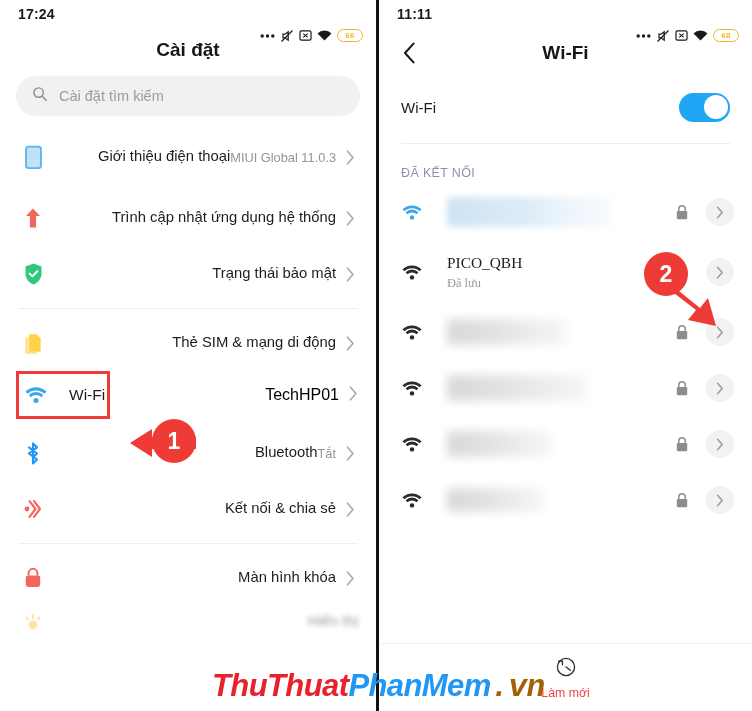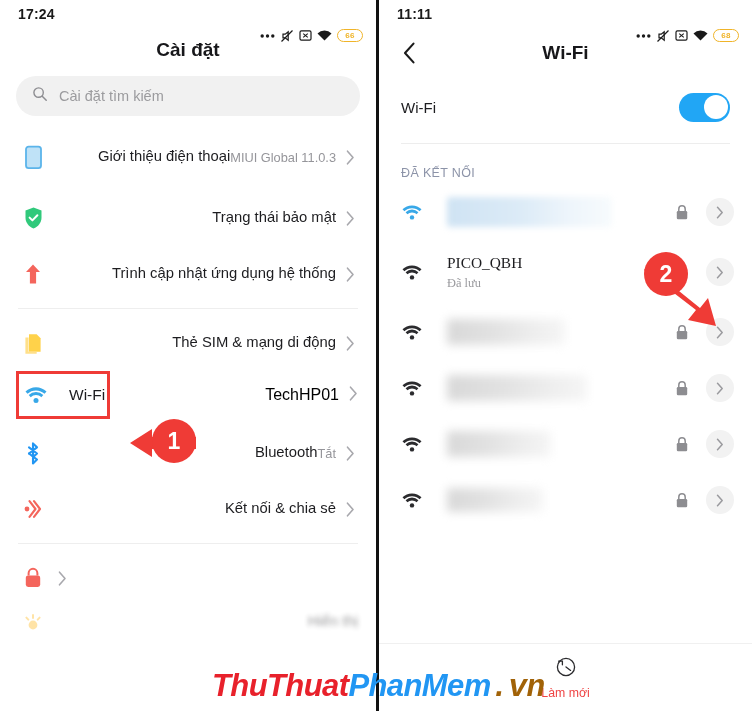--- a/index.html
+++ b/index.html
@@ -264,41 +264,41 @@
         <span class="val">MIUI Global 11.0.3</span>
         <span class="chev">
           <svg width="9" height="15" viewBox="0 0 9 15">
               <path d="M1.5 1.2L7 7.5 1.5 13.8" fill="none" stroke="#a8a8ad" stroke-width="1.6" stroke-linecap="round" stroke-linejoin="round"></path>
             </svg>
         </span>
       </div>
 
       <div class="row">
         <span class="ico">
-          <svg width="21" height="24" viewBox="0 0 21 24">
-              <path d="M10.5 1.4l8 3v7.3c0 5-3.4 8.9-8 10.9-4.6-2-8-5.9-8-10.9V4.4z" fill="#30c97b"></path>
-              <path d="M6.6 11.6l2.8 2.8 5-5.2" fill="none" stroke="#fff" stroke-width="2" stroke-linecap="round" stroke-linejoin="round"></path>
-            </svg>
-        </span>
-        <span class="lbl">Trạng thái bảo mật</span>
+          <svg width="22" height="24" viewBox="0 0 22 24">
+              <path d="M11 2.5l7 7.6h-3.9v11.4H7.9V10.1H4z" fill="#f4655c"></path>
+            </svg>
+        </span>
+        <span class="lbl">Trình cập nhật ứng dụng hệ thống</span>
         <span class="val"></span>
         <span class="chev">
           <svg width="9" height="15" viewBox="0 0 9 15">
               <path d="M1.5 1.2L7 7.5 1.5 13.8" fill="none" stroke="#a8a8ad" stroke-width="1.6" stroke-linecap="round" stroke-linejoin="round"></path>
             </svg>
         </span>
       </div>
 
       <div class="row">
         <span class="ico">
-          <svg width="22" height="24" viewBox="0 0 22 24">
-              <path d="M11 2.5l7 7.6h-3.9v11.4H7.9V10.1H4z" fill="#f4655c"></path>
-            </svg>
-        </span>
-        <span class="lbl">Trình cập nhật ứng dụng hệ thống</span>
+          <svg width="21" height="24" viewBox="0 0 21 24">
+              <path d="M10.5 1.4l8 3v7.3c0 5-3.4 8.9-8 10.9-4.6-2-8-5.9-8-10.9V4.4z" fill="#30c97b"></path>
+              <path d="M6.6 11.6l2.8 2.8 5-5.2" fill="none" stroke="#fff" stroke-width="2" stroke-linecap="round" stroke-linejoin="round"></path>
+            </svg>
+        </span>
+        <span class="lbl">Trạng thái bảo mật</span>
         <span class="val"></span>
         <span class="chev">
           <svg width="9" height="15" viewBox="0 0 9 15">
               <path d="M1.5 1.2L7 7.5 1.5 13.8" fill="none" stroke="#a8a8ad" stroke-width="1.6" stroke-linecap="round" stroke-linejoin="round"></path>
             </svg>
         </span>
       </div>
 
       <div class="divider"></div>
 
@@ -375,20 +375,21 @@
 
       <div class="divider"></div>
 
       <div class="row">
         <span class="ico">
           <svg width="20" height="24" viewBox="0 0 20 24">
               <path d="M5.6 9.4V7.2a4.4 4.4 0 0 1 8.8 0v2.2" fill="none" stroke="#f4655c" stroke-width="2"></path>
               <rect x="2.8" y="9.4" width="14.4" height="11.6" rx="2.4" fill="#f4655c"></rect>
             </svg>
         </span>
+        <span class="lbl">Màn hình khóa</span>
         <span class="val"></span>
         <span class="chev">
           <svg width="9" height="15" viewBox="0 0 9 15">
               <path d="M1.5 1.2L7 7.5 1.5 13.8" fill="none" stroke="#a8a8ad" stroke-width="1.6" stroke-linecap="round" stroke-linejoin="round"></path>
             </svg>
         </span>
       </div>
 
       <div class="row" style="height:32px;opacity:.45;">
         <span class="ico">

